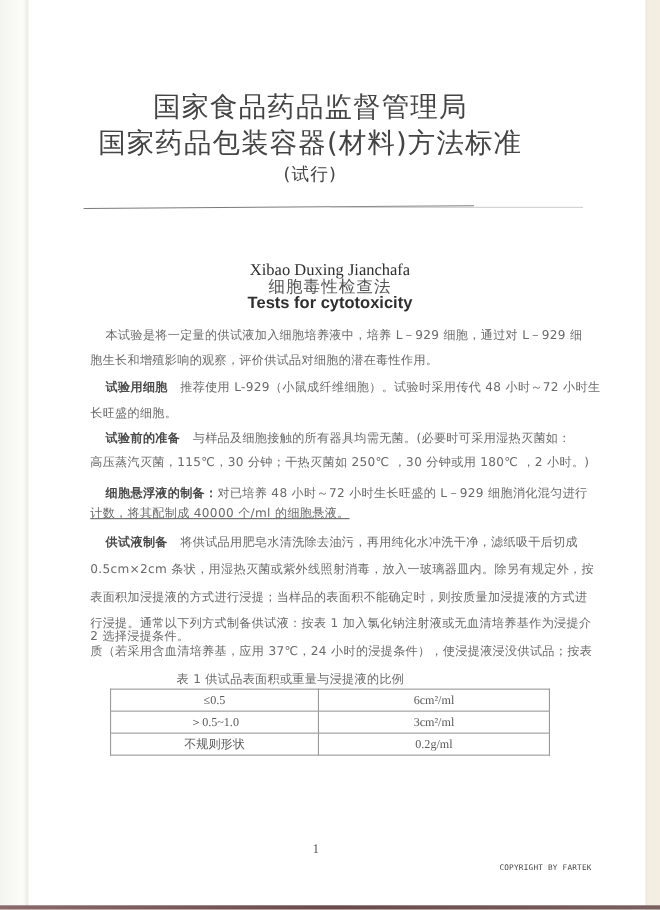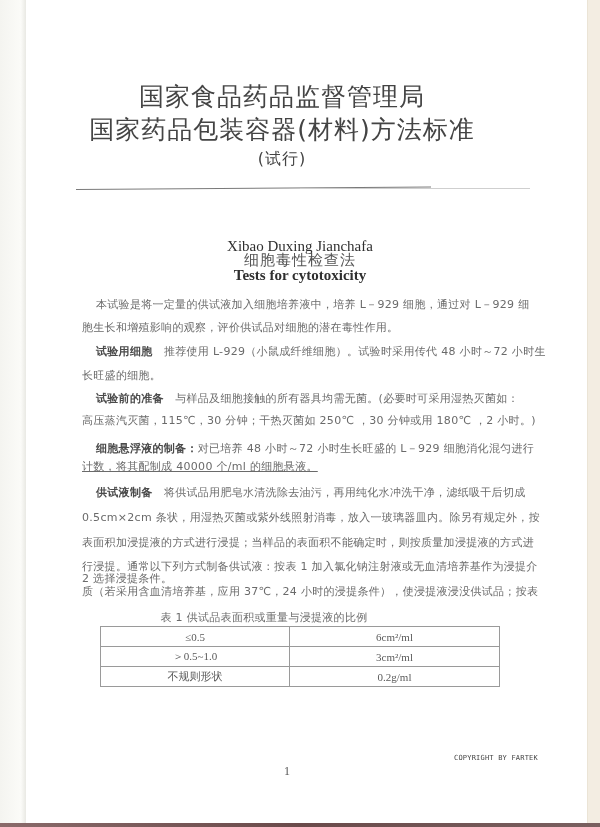--- a/index.html
+++ b/index.html
@@ -84,21 +84,21 @@
       top: 238px;
       font-size: 15px;
       font-weight: normal;
       font-family: "Liberation Serif", "DejaVu Serif", serif;
       color: #2f2f2f;
     }
     .s-en {
       top: 267px;
       font-size: 15px;
       font-weight: bold;
-      font-family: Liberation Serif, serif;
+      font-family: Liberation Sans, sans-serif;
       color: #2f2f2f;
     }
 
     .body-line {
       position: absolute;
       font-size: 11px;
       line-height: 14px;
       color: #6a6a6a;
       font-family: "DejaVu Sans", "Liberation Sans", sans-serif;
       white-space: nowrap;
@@ -144,21 +144,21 @@
 
     .page-num {
       position: absolute;
       left: 284px; top: 764px;
       font-size: 12px;
       color: #555;
       font-family: "Liberation Serif", "DejaVu Serif", serif;
     }
     .copyright {
       position: absolute;
-      left: 454px; top: 754px;
+      left: 454px; top: 785px;
       font-size: 7px;
       color: #444;
       font-family: "DejaVu Sans Mono", "Liberation Mono", monospace;
       letter-spacing: 0.2px;
     }
   </style>
 </head>
 <body>
 
 <div class="left-edge"></div>

